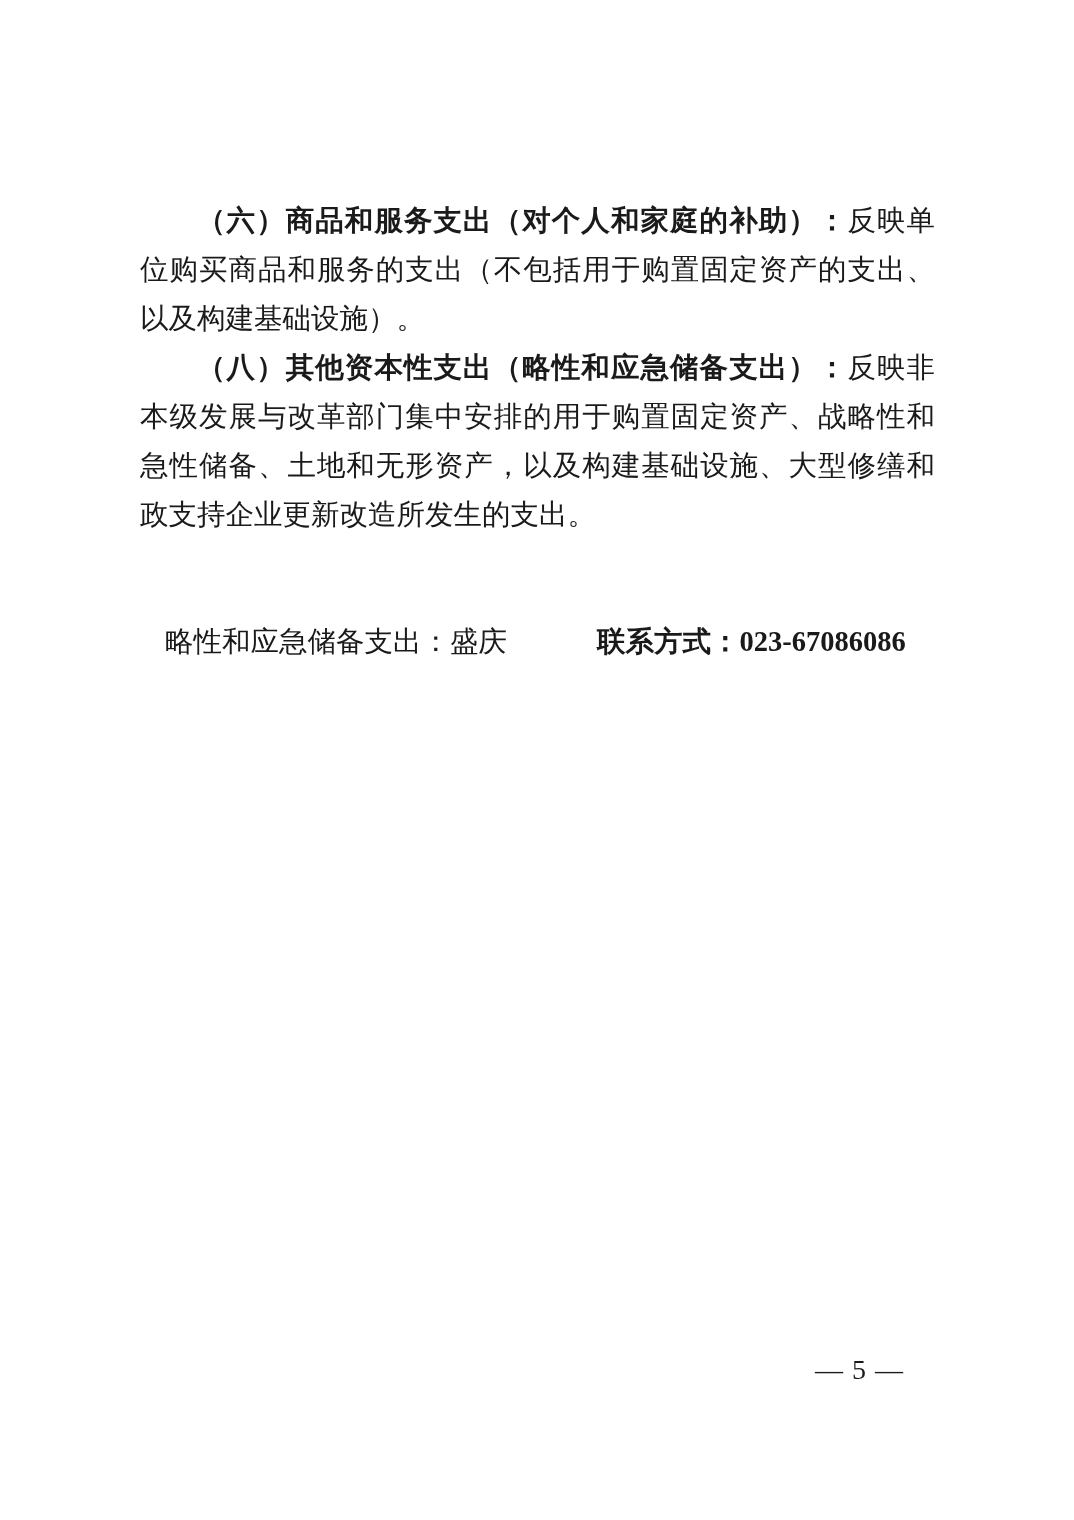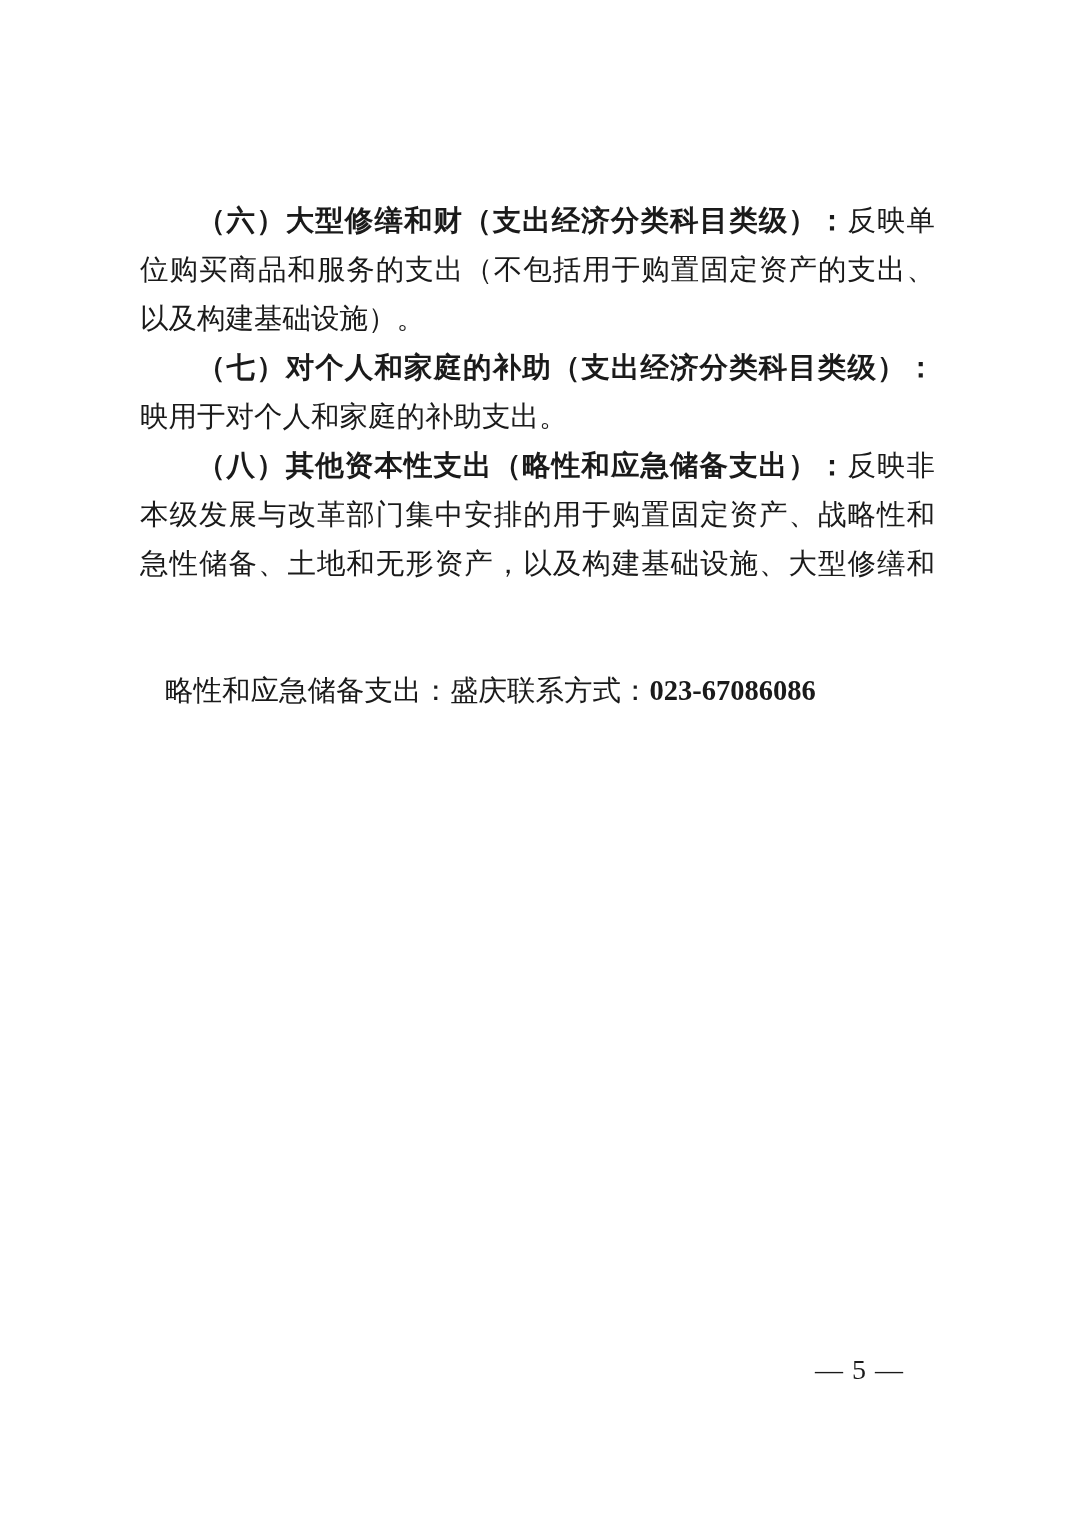--- a/index.html
+++ b/index.html
@@ -44,20 +44,22 @@
   .seg { font-weight: normal; }
   .seg.bold { font-weight: bold; }
   .contact-line {
     margin-top: 78px;
     padding-left: 25px;
     font-size: 28.5px;
     line-height: 49px;
     white-space: nowrap;
   }
   .contact-phone-label {
+    margin-left: 90px;
+    font-weight: bold;
   }
   .contact-phone-number {
     font-weight: bold;
     font-family: "Liberation Serif", "DejaVu Serif", serif;
     text-align: right;
   }
   .page-number {
     position: absolute;
     left: 815px;
     top: 1350px;
@@ -67,32 +69,29 @@
     color: #1a1a1a;
   }
 </style>
 </head>
 <body>
 
 <div class="page">
   <div class="doc-body">
     <div id="paragraphs">
         <div class="paragraph">
-          <div class="line just indent"><span class="seg bold">（六）大型修缮和财（支出经济分类科目类级）：</span><span class="seg">反映单</span></div>
+          <div class="line just indent"><span class="seg bold">（六）商品和服务支出（对个人和家庭的补助）：</span><span class="seg">反映单</span></div>
           <div class="line just"><span class="seg">位购买商品和服务的支出（不包括用于购置固定资产的支出、战</span></div>
           <div class="line"><span class="seg">以及构建基础设施）。</span></div>
-        </div>
-        <div class="paragraph">
-          <div class="line just indent"><span class="seg bold">（七）对个人和家庭的补助（支出经济分类科目类级）：</span></div>
-          <div class="line"><span class="seg">映用于对个人和家庭的补助支出。</span></div>
         </div>
         <div class="paragraph">
           <div class="line just indent"><span class="seg bold">（八）其他资本性支出（略性和应急储备支出）：</span><span class="seg">反映非</span></div>
           <div class="line just"><span class="seg">本级发展与改革部门集中安排的用于购置固定资产、战略性和应</span></div>
           <div class="line just"><span class="seg">急性储备、土地和无形资产，以及构建基础设施、大型修缮和财</span></div>
+          <div class="line"><span class="seg">政支持企业更新改造所发生的支出。</span></div>
         </div>
       </div>
     <div class="contact-line">
       <span class="seg">略性和应急储备支出：</span><span class="seg">盛庆</span><span class="seg contact-phone-label">联系方式：</span><span class="contact-phone-number">023-67086086</span>
     </div>
   </div>
   <div class="page-number">— 5 —</div>
 </div>
 
 </body></html>

